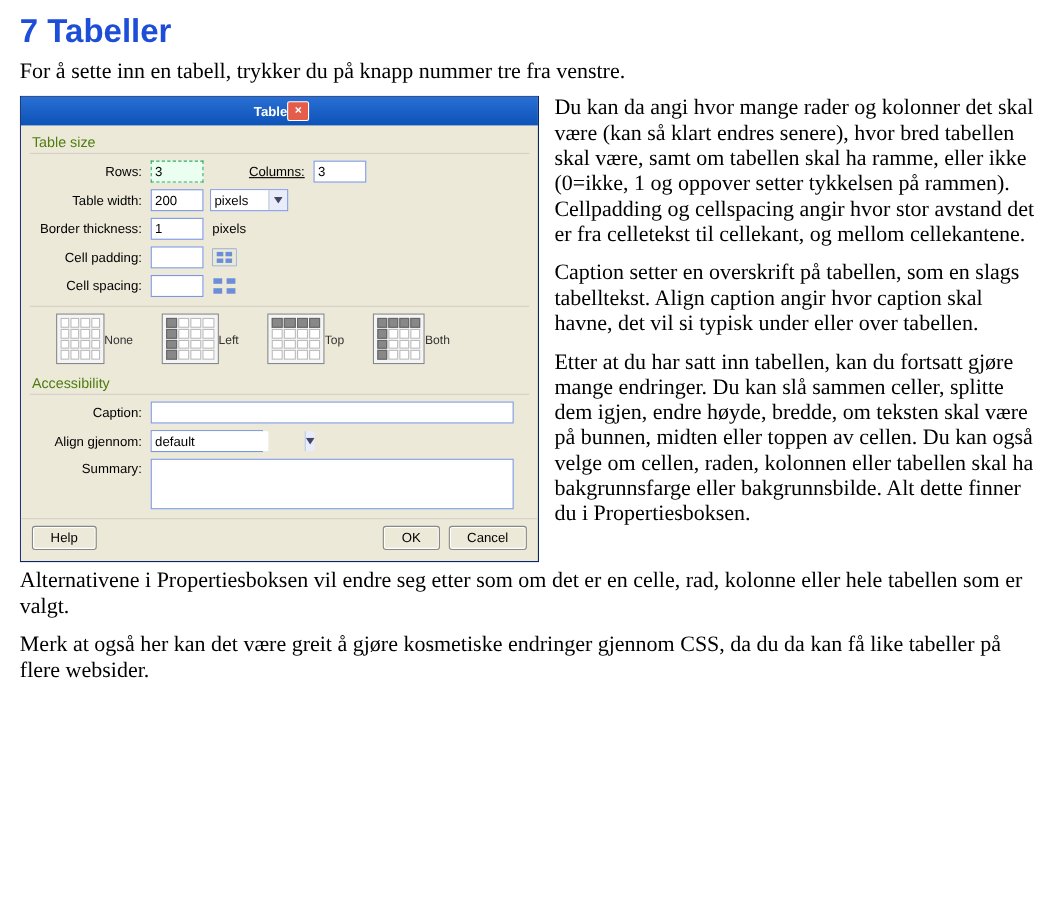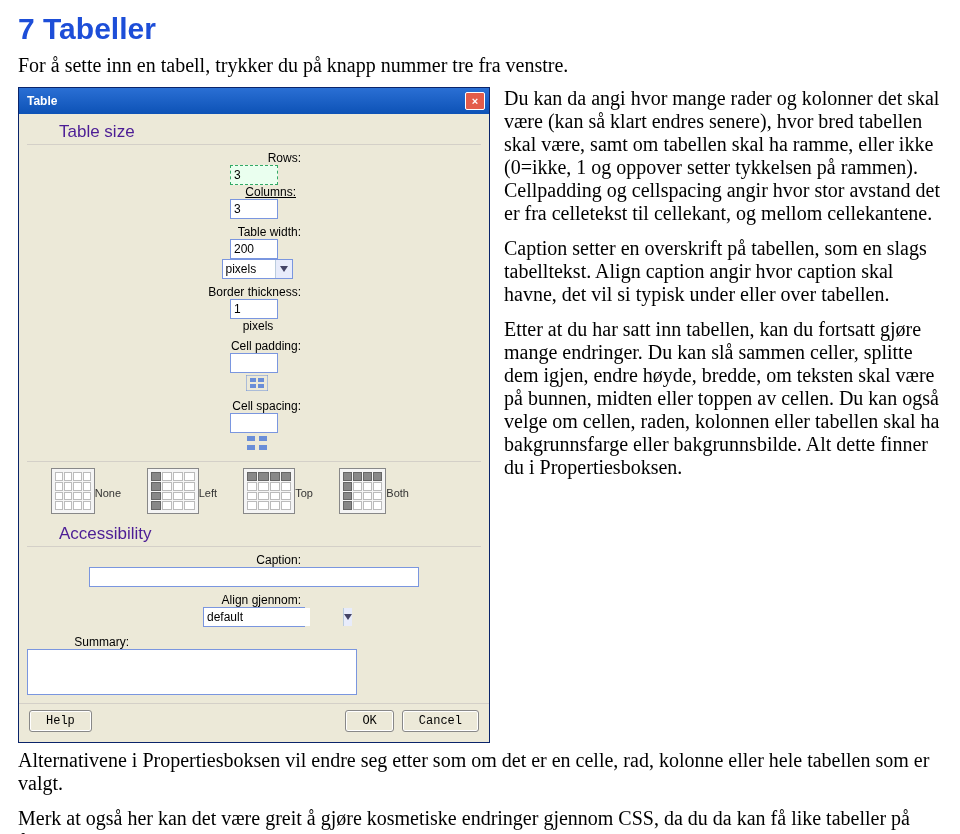--- a/index.html
+++ b/index.html
@@ -34,21 +34,21 @@
     background: #ece9d8;
     border: 1px solid #0a246a;
     box-sizing: border-box;
   }
   .titlebar {
     background: linear-gradient(to bottom, #2a6fd4, #0d52b6);
     color: #fff;
     padding: 4px 4px 4px 8px;
     display: flex;
     align-items: center;
-    justify-content: space-between;
+    justify-content: center;
     font-weight: bold;
   }
   .closebtn {
     width: 18px;
     height: 16px;
     background: #e45c4a;
     border: 1px solid #fff;
     border-radius: 2px;
     display: flex;
     align-items: center;
@@ -57,34 +57,32 @@
     font-size: 11px;
     line-height: 1;
   }
   .dlg-body {
     padding: 2px 0 8px 0;
   }
   .group {
     margin: 4px 8px 8px 8px;
   }
   .group-label {
-    color: #4c1d95;
+    color: #4d7c0f;
     padding: 2px 0 2px 2px;
-    font-size: 17px;
-    margin-left: 30px;
+    font-size: 13px;
   }
   .group-inner {
     border-top: 1px solid #d4d0c8;
     padding-top: 6px;
   }
   .form-row {
     display: flex;
     align-items: center;
     margin-bottom: 6px;
-    flex-direction: column;
   }
   .form-row label {
     width: 110px;
     text-align: right;
     padding-right: 8px;
     box-sizing: border-box;
   }
   input.txt, select.sel, textarea.ta {
     font-family: Tahoma, Arial, sans-serif;
     font-size: 12px;
@@ -138,21 +136,21 @@
   .header-thumb .h { background: #888; border: 1px solid #666; }
   .header-label { margin-top: 4px; color: #333; font-size: 11px; }
   .dlg-buttons {
     display: flex;
     justify-content: space-between;
     padding: 6px 10px 2px 10px;
     border-top: 1px solid #d4d0c8;
   }
   .dlg-buttons .right { display: flex; gap: 8px; }
   button.dlg {
-    font-family: Liberation Mono, monospace;
+    font-family: Liberation Sans, sans-serif;
     font-size: 12px;
     background: #ece9d8;
     border: 1px solid #888;
     border-radius: 3px;
     padding: 2px 16px;
     height: 22px;
     box-shadow: inset 0 0 0 1px #fff;
   }
   .select-ctl {
     display: inline-flex;

